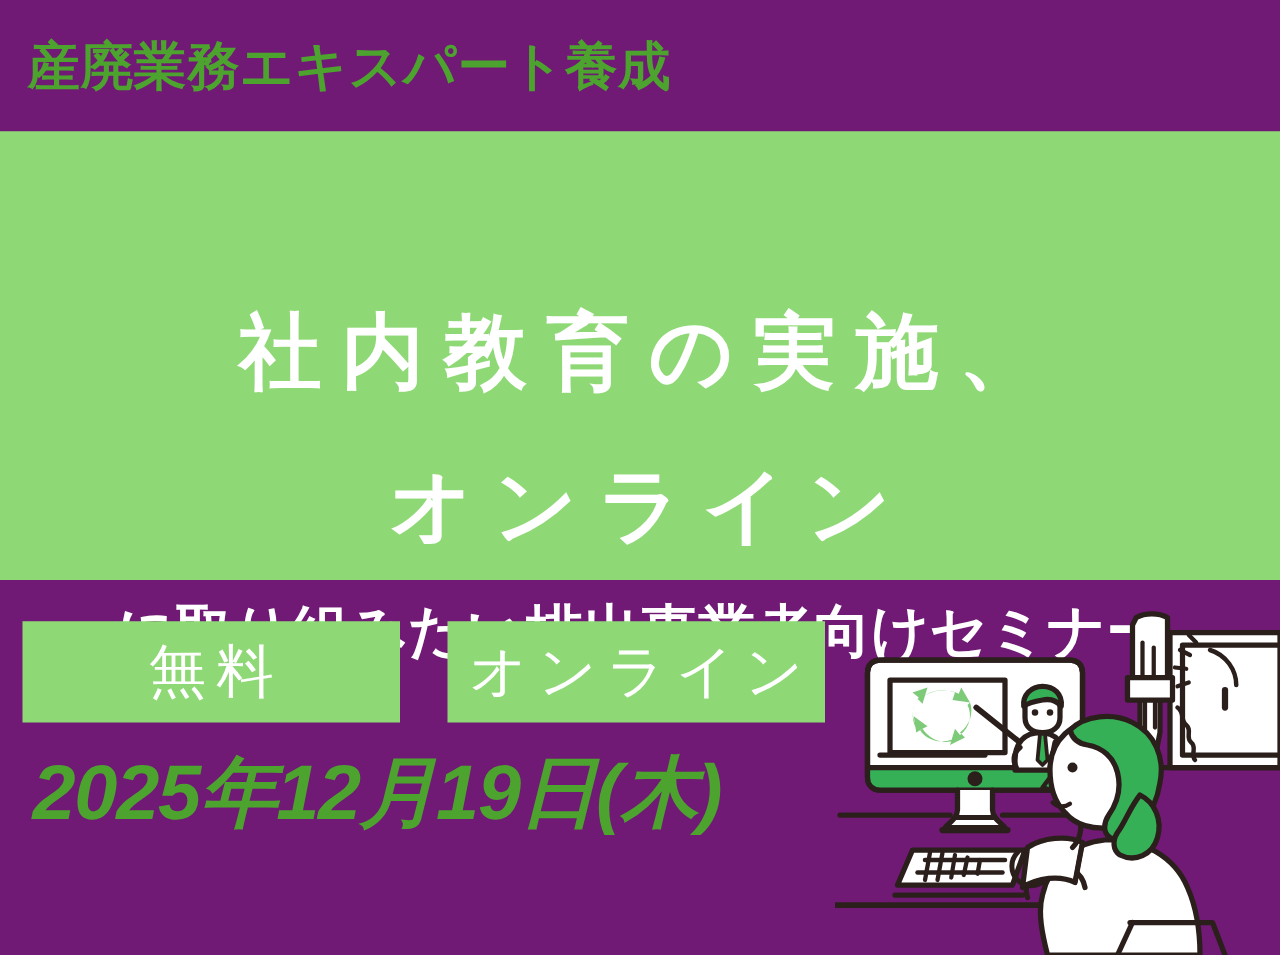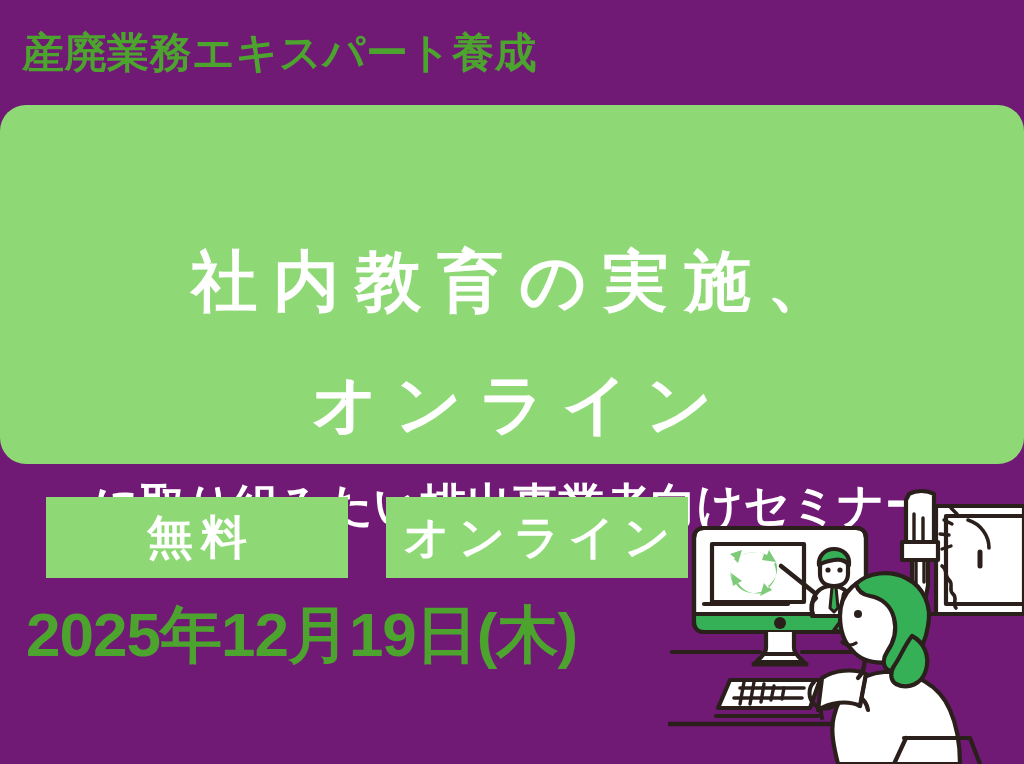--- a/index.html
+++ b/index.html
@@ -40,21 +40,20 @@
   }
 
   
   .hero {
     position: absolute;
     left: 0;
     top: 105px;
     width: 1024px;
     height: 359px;
     background: #8ED975;
-    border-radius: 26px;
   }
   .hero-line1, .hero-line2 {
     position: absolute;
     left: 0;
     width: 1024px;
     text-align: center;
     color: #ffffff;
     font-weight: 700;
     font-size: 66px;
     letter-spacing: 16px;
@@ -76,46 +75,45 @@
     letter-spacing: 0px;
     white-space: nowrap;
     line-height: 1;
   }
 
   
   .badge {
     position: absolute;
     background: #8ED975;
     color: #ffffff;
-    font-weight: 700;
+    font-weight: 400;
     font-size: 46px;
     display: flex;
     align-items: center;
     justify-content: center;
     letter-spacing: 8px;
     text-indent: 8px;
     white-space: nowrap;
     box-sizing: border-box;
-    margin-left: 28px;
   }
   #badge-free   { left: 18px;  top: 497px; width: 302px; height: 81px; }
   #badge-online { left: 358px; top: 497px; width: 302px; height: 81px; }
 
   
   .date-line {
     position: absolute;
     left: 26px;
     color: #4CA32E;
     font-weight: 700;
     font-size: 62px;
     line-height: 1;
     white-space: nowrap;
     letter-spacing: -1px;
   }
-  #date-day  { top: 604px; }
+  #date-day  { top: 604px; font-style: italic; }
   #date-time { top: 682px; }
 
   
   #illustration {
     position: absolute;
     left: 668px;
     top: 466px;
     width: 356px;
     height: 298px;
   }

